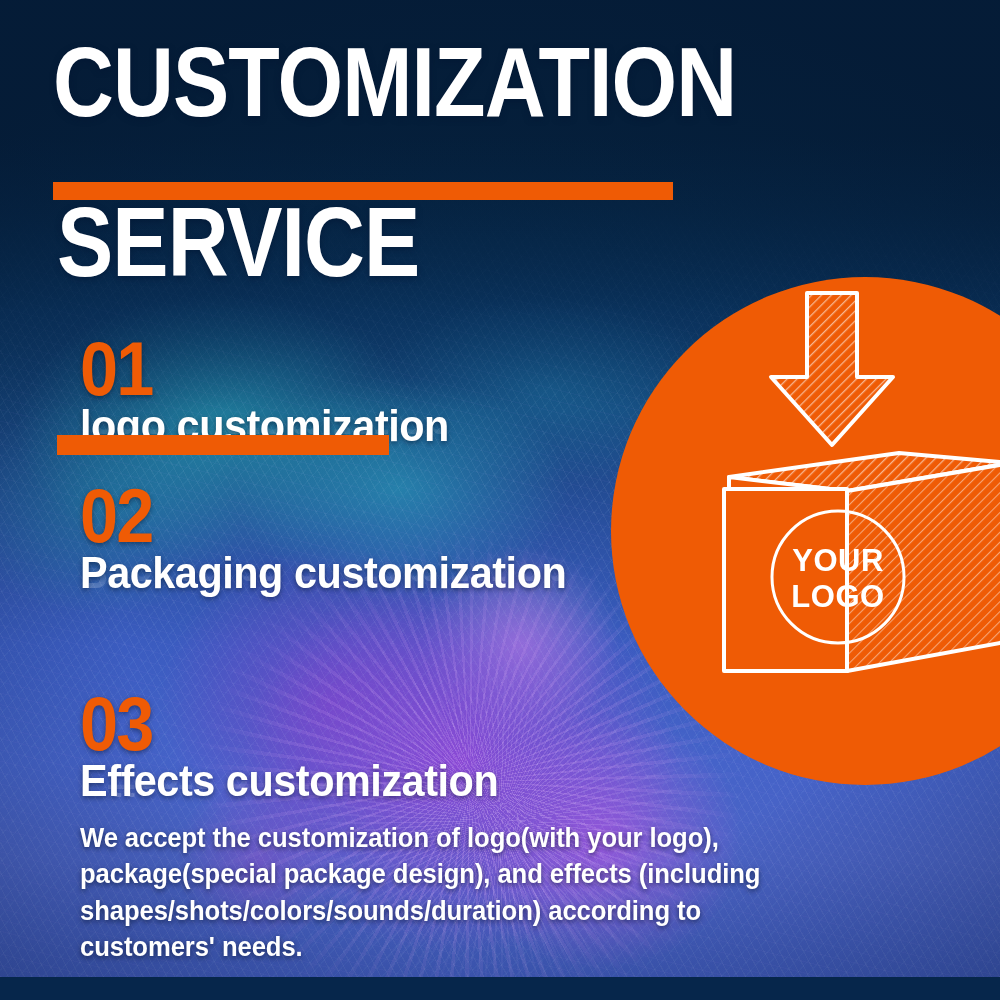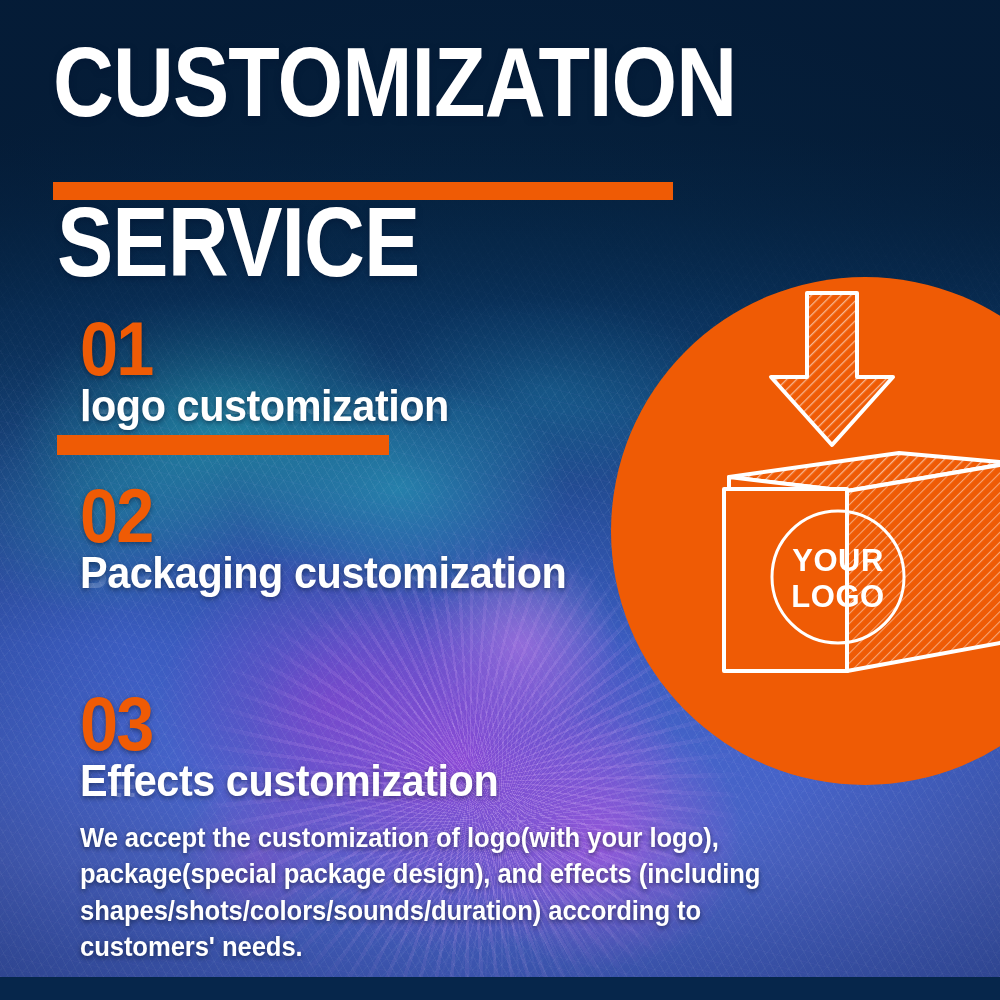--- a/index.html
+++ b/index.html
@@ -95,21 +95,21 @@
   .bar{
     position:absolute;background:#ef5b05;z-index:2;
   }
   #bar1{left:0;top:140px;width:620px;height:18px;z-index:4;}
   #bar2{left:0;top:233px;width:332px;height:20px;z-index:2;}
   .sub-wrap{position:absolute;left:4px;top:160px;width:700px;height:110px;}
   .sub-text{position:absolute;left:0;top:0;z-index:3;}
 
   
   .item{position:absolute;left:80px;}
-  #item-1{top:317px;}
+  #item-1{top:337px;}
   #item-2{top:484px;}
   #item-3{top:692px;}
   .num{
     font-family:"Liberation Sans Narrow","Liberation Sans",sans-serif;
     font-weight:700;font-size:76px;line-height:.84;
     color:#ef5b05;letter-spacing:-2px;
     transform:scaleX(.9);transform-origin:left center;
     text-shadow:0 2px 6px rgba(0,15,40,.45);
   }
   .lbl-wrap{position:relative;margin-top:2px;}

